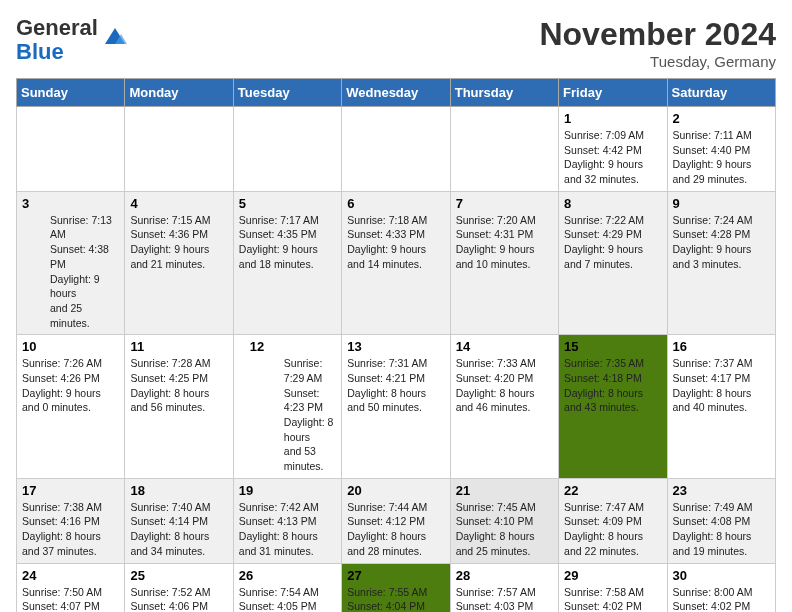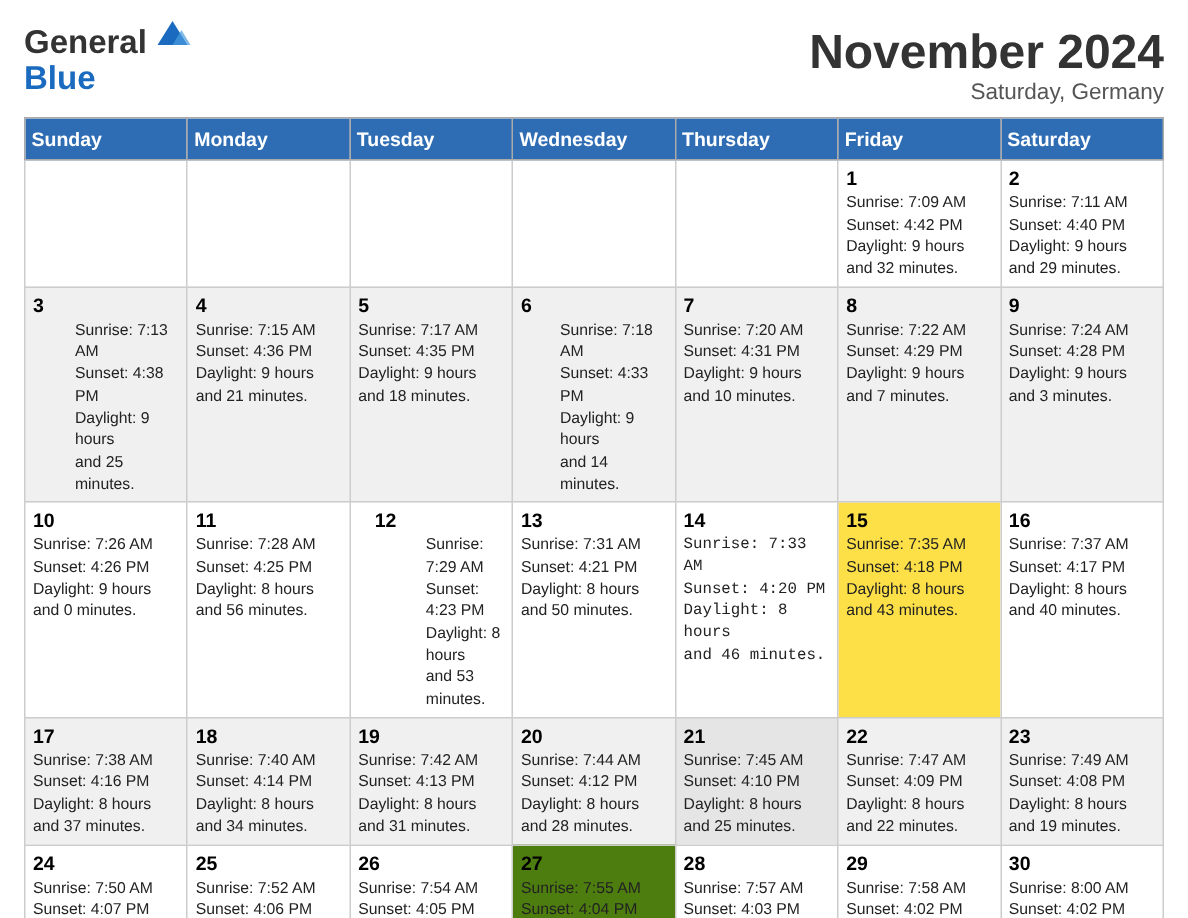--- a/index.html
+++ b/index.html
@@ -82,35 +82,35 @@
     .empty-cell {
       background: #fff !important;
     }
   </style>
 </head>
 <body>
 
 <div class="header">
   <div class="logo">
     <div>
-      <div style="display:flex;align-items:flex-start;">
+      <div style="display:flex;align-items:center;">
         <span class="logo-text">
           <span class="general">General</span><br>
           <span class="blue">Blue</span>
         </span>
         <svg width="28" height="28" viewBox="0 0 28 28" style="margin-left:3px;margin-top:-8px;">
           <polygon points="4,22 14,6 24,22" fill="#1a6bbf"></polygon>
           <polygon points="14,22 20,12 26,22" fill="#4a9de0" opacity="0.7"></polygon>
         </svg>
       </div>
     </div>
   </div>
   <div class="title-block">
     <div class="month-title">November 2024</div>
-    <div class="location">Saturday, Germany</div>
+    <div class="location">Tuesday, Germany</div>
   </div>
 </div>
 
 <table class="calendar">
   <thead>
     <tr>
     <th>Sunday</th>
         <th>Monday</th>
         <th>Tuesday</th>
         <th>Wednesday</th>
@@ -158,21 +158,21 @@
         </td>
         <td style="background: rgb(240, 240, 240);">
           <span class="day-number">5</span>
           <div class="day-info" style="white-space: pre-line;">Sunrise: 7:17 AM
 Sunset: 4:35 PM
 Daylight: 9 hours
 and 18 minutes.</div>
         </td>
         <td style="background: rgb(240, 240, 240);">
           <span class="day-number">6</span>
-          <div class="day-info" style="white-space: pre-line; margin-left: 26px;">Sunrise: 7:18 AM
+          <div class="day-info" style="white-space: pre-line;">Sunrise: 7:18 AM
 Sunset: 4:33 PM
 Daylight: 9 hours
 and 14 minutes.</div>
         </td>
         <td style="background: rgb(240, 240, 240);">
           <span class="day-number">7</span>
           <div class="day-info" style="white-space: pre-line;">Sunrise: 7:20 AM
 Sunset: 4:31 PM
 Daylight: 9 hours
 and 10 minutes.</div>
@@ -216,26 +216,26 @@
         </td>
         <td style="background: rgb(255, 255, 255);">
           <span class="day-number">13</span>
           <div class="day-info" style="white-space: pre-line;">Sunrise: 7:31 AM
 Sunset: 4:21 PM
 Daylight: 8 hours
 and 50 minutes.</div>
         </td>
         <td style="background: rgb(255, 255, 255);">
           <span class="day-number">14</span>
-          <div class="day-info" style="white-space: pre-line; font-family: Liberation Mono, monospace;">Sunrise: 7:33 AM
+          <div class="day-info" style="white-space: pre-line;">Sunrise: 7:33 AM
 Sunset: 4:20 PM
 Daylight: 8 hours
 and 46 minutes.</div>
         </td>
-        <td style="background: #fde047;">
+        <td style="background: #4d7c0f;">
           <span class="day-number">15</span>
           <div class="day-info" style="white-space: pre-line;">Sunrise: 7:35 AM
 Sunset: 4:18 PM
 Daylight: 8 hours
 and 43 minutes.</div>
         </td>
         <td style="background: rgb(255, 255, 255);">
           <span class="day-number">16</span>
           <div class="day-info" style="white-space: pre-line;">Sunrise: 7:37 AM
 Sunset: 4:17 PM

